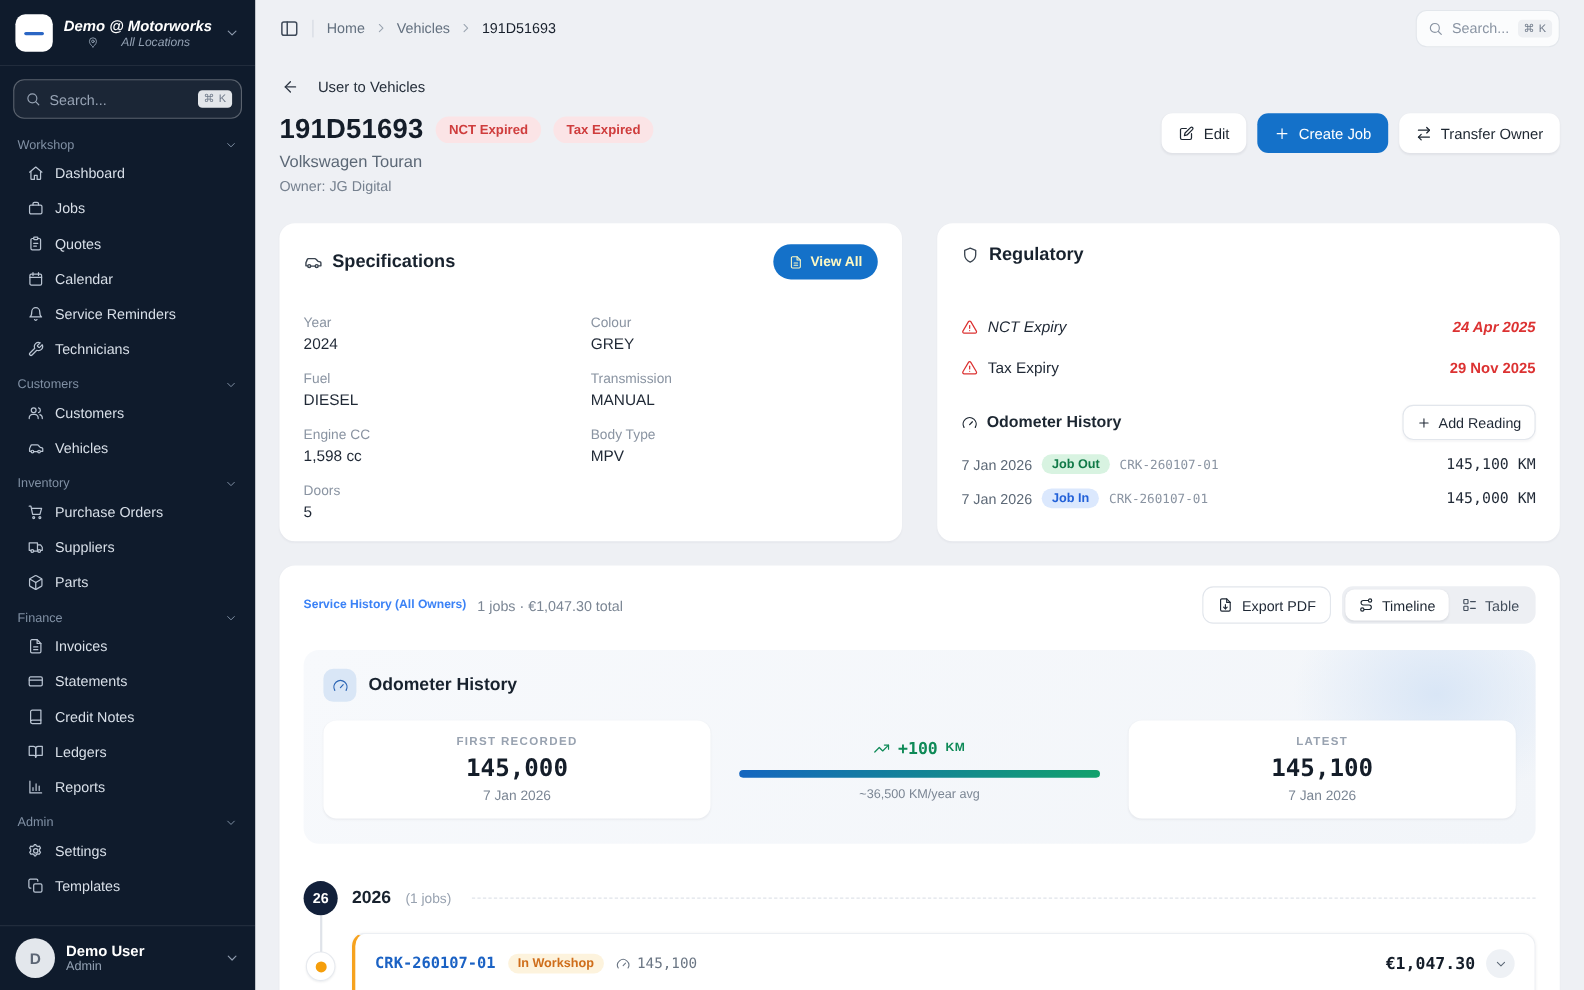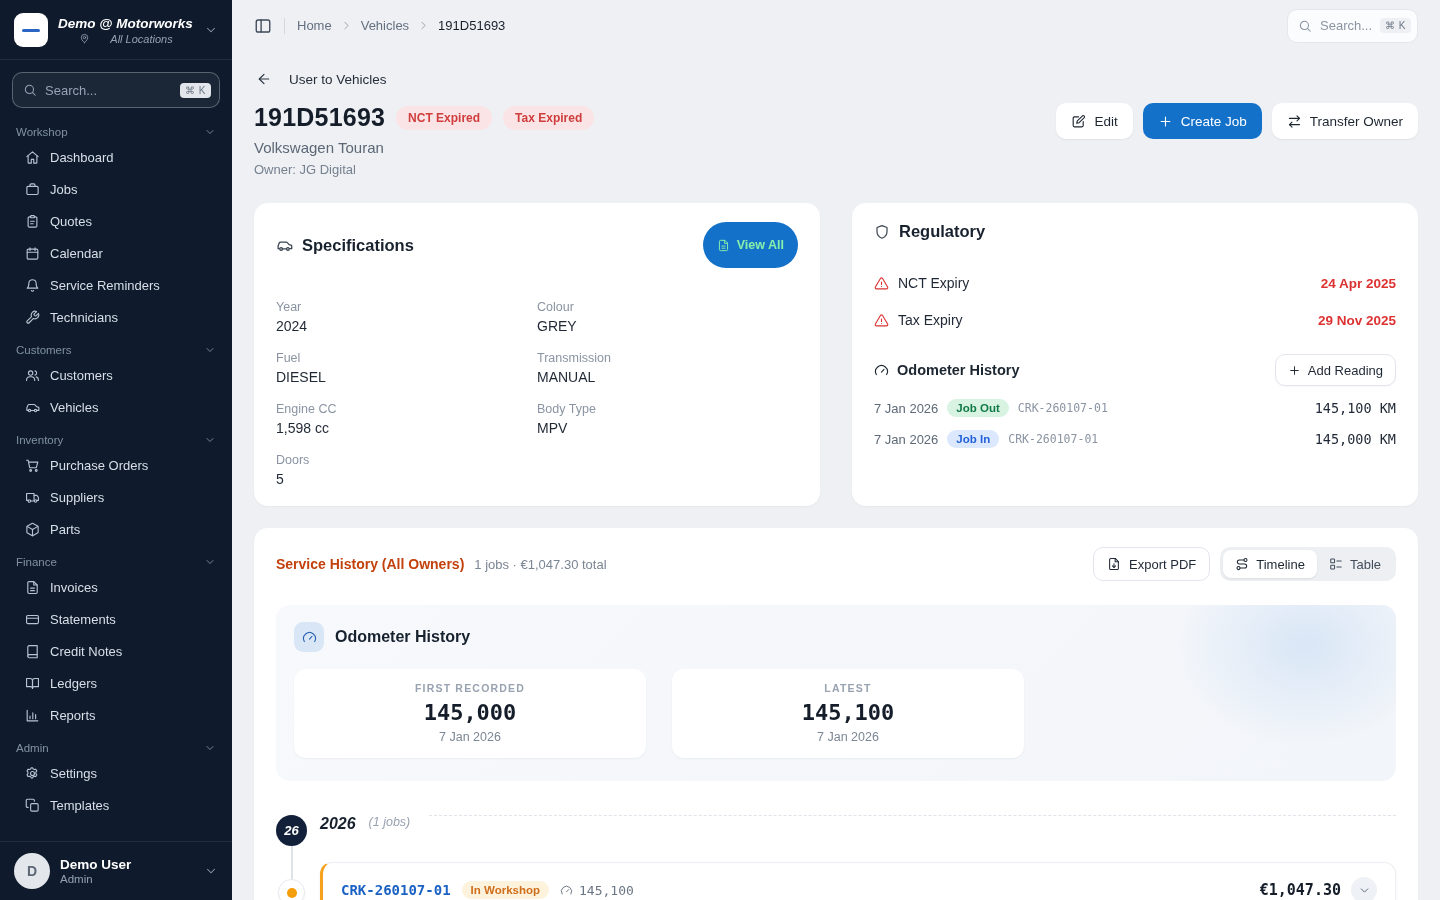--- a/index.html
+++ b/index.html
@@ -59,21 +59,21 @@
   .ph-actions { display:flex; gap:10px; }
   .btn { display:flex; align-items:center; gap:8px; height:36px; padding:0 15px; border-radius:10px; font-size:13.5px; cursor:pointer; white-space:nowrap; }
   .btn-white { background:#fff; color:#1d2631; font-weight:500; box-shadow:0 1px 2px rgba(16,24,40,.06); }
   .btn-blue { background:#1471c9; color:#fff; font-weight:500; }
 
   .cards-row { display:flex; gap:32px; margin-top:26px; }
   .card { background:#fff; border-radius:14px; padding:19px 22px; box-shadow:0 1px 2px rgba(16,24,40,.04); flex:1; min-width:0; }
   .card-head { display:flex; align-items:center; justify-content:space-between; }
   .card-title { display:flex; align-items:center; gap:9px; font-size:16.5px; font-weight:bold; color:#18222e; }
   .card-title .cico { color:#39434f; }
-  .btn-viewall { background:#1471c9; color:#86efac; border-radius:999px; height:46px; padding:0 14px; display:flex; align-items:center; gap:7px; font-size:12.5px; font-weight:600; cursor:pointer; }
+  .btn-viewall { background:#1471c9; color:#fef9c3; border-radius:999px; height:32px; padding:0 14px; display:flex; align-items:center; gap:7px; font-size:12.5px; font-weight:600; cursor:pointer; }
 
   .spec-grid { display:grid; grid-template-columns:1fr 1fr; row-gap:17px; margin-top:32px; }
   .spec-lab { font-size:12.5px; color:#8a94a2; }
   .spec-val { font-size:14px; color:#1f2835; margin-top:4px; }
   .spec-val.mono { font-size:13px; }
 
   .reg-row { display:flex; align-items:center; gap:9px; margin-top:21px; }
   .reg-row .warn { color:#dc3232; }
   .reg-lab { font-size:14px; font-weight:500; color:#1f2835; }
   .reg-val { margin-left:auto; font-size:13.5px; font-weight:bold; color:#dc3232; }
@@ -83,21 +83,21 @@
   .odo-row { display:flex; align-items:center; gap:9px; margin-top:13px; font-size:13px; }
   .odo-date { color:#5d6977; }
   .badge { font-size:11.5px; font-weight:600; border-radius:999px; padding:3px 9px; white-space:nowrap; }
   .b-green { background:#d8f3e1; color:#117a48; }
   .b-blue  { background:#dbe8fd; color:#2361d8; }
   .odo-ref { font-size:11.5px; color:#8a94a2; }
   .odo-val { margin-left:auto; font-size:13.5px; color:#1f2835; }
 
   .svc-card { margin-top:22px; background:#fff; border-radius:14px; padding:19px 22px; box-shadow:0 1px 2px rgba(16,24,40,.04); height:600px; }
   .svc-head { display:flex; align-items:center; }
-  .svc-title { font-size:14px; font-weight:bold; color:#c2410c; }
+  .svc-title { font-size:11px; font-weight:bold; color:#3b82f6; }
   .svc-sum { font-size:13px; color:#7b8694; margin-left:10px; }
   .svc-actions { margin-left:auto; display:flex; align-items:center; gap:10px; }
   .btn-export { height:34px; background:#fff; border:1px solid #e2e6ec; border-radius:10px; display:flex; align-items:center; gap:8px; padding:0 13px; font-size:13px; font-weight:500; color:#1f2835; cursor:pointer; }
   .seg { background:#edeff3; border-radius:10px; padding:3px; display:flex; }
   .seg-btn { display:flex; align-items:center; gap:7px; height:28px; padding:0 12px; border-radius:8px; font-size:13px; font-weight:500; color:#434e5c; cursor:pointer; }
   .seg-btn.active { background:#fff; color:#1c2631; box-shadow:0 1px 2px rgba(16,24,40,.08); }
 
   .odo-panel { margin-top:24px; border-radius:14px; background:linear-gradient(135deg,#f7f9fc 0%,#f2f5f9 100%); position:relative; overflow:hidden; padding:17px 18px 23px; }
   .odo-glow { position:absolute; top:-60px; right:-40px; width:260px; height:200px; background:radial-gradient(closest-side,#d9e6f6,rgba(217,230,246,0)); pointer-events:none; }
   .op-head { display:flex; align-items:center; gap:11px; position:relative; }
@@ -110,21 +110,21 @@
   .stat-date { font-size:12.5px; color:#7b8694; margin-top:5px; }
   .delta { flex:1; text-align:center; }
   .delta-top { display:flex; align-items:center; justify-content:center; gap:7px; color:#0e8a57; }
   .delta-val { font-size:15px; font-weight:bold; }
   .delta-unit { font-size:11px; font-weight:bold; letter-spacing:.5px; }
   .delta-bar { height:7px; border-radius:999px; background:linear-gradient(90deg,#1566c0,#12a16c); margin:11px 0 9px; }
   .delta-avg { font-size:11.5px; color:#7b8694; }
 
   .timeline { margin-top:34px; position:relative; }
   .tl-connector { position:absolute; left:15px; top:31px; width:1.5px; height:36px; background:#dfe3e9; }
-  .tl-year-row { display:flex; gap:13px; position:relative;font-style:italic; }
+  .tl-year-row { display:flex; align-items:center; gap:13px; position:relative; }
   .year-badge { width:31px; height:31px; border-radius:50%; background:#12203a; color:#fff; font-size:13px; font-weight:bold; display:flex; align-items:center; justify-content:center; flex-shrink:0; }
   .year-lab { font-size:16px; font-weight:bold; color:#18222e; }
   .year-count { font-size:12.5px; color:#98a2b0; }
   .year-line { flex:1; border-top:1.5px dashed #e0e4ea; margin-left:6px; }
   .tl-job-row { display:flex; margin-top:16px; position:relative; }
   .dot-col { width:31px; flex-shrink:0; display:flex; justify-content:center; }
   .dot-ring { width:27px; height:27px; margin-top:17px; border-radius:50%; background:#fff; border:1px solid #e7eaef; box-shadow:0 1px 2px rgba(16,24,40,.07); display:flex; align-items:center; justify-content:center; }
   .dot { width:10px; height:10px; border-radius:50%; background:#f59e0b; }
   .job-card { flex:1; margin-left:13px; background:#fff; border:1px solid #eceff3; border-left:3px solid #f6a21e; border-radius:12px; padding:14px 18px 16px; box-shadow:0 1px 3px rgba(16,24,40,.06); cursor:pointer; }
   .job-top { display:flex; align-items:center; gap:11px; }
@@ -558,21 +558,21 @@
         <div class="card-head">
           <div class="card-title">
             <span class="cico">
                 <svg class="ic" width="16" height="16" viewBox="0 0 24 24">
                   <path d="M12 2.5 4.5 5.3v6.2c0 5.2 3.4 8.2 7.5 9.9 4.1-1.7 7.5-4.7 7.5-9.9V5.3z"></path>
                 </svg>
               </span>
             <span>Regulatory</span>
           </div>
         </div>
-        <div class="reg-row" style="margin-top:34px;">
+        <div class="reg-row" style="margin-top:48px;font-style:italic;">
           <span class="warn">
               <svg class="ic" width="15" height="15" viewBox="0 0 24 24">
                 <path d="M10.3 3.9 2.2 17.6a2 2 0 0 0 1.7 3h16.2a2 2 0 0 0 1.7-3L13.7 3.9a2 2 0 0 0-3.4 0z"></path>
                 <path d="M12 9.5v4"></path>
                 <path d="M12 16.8h.01"></path>
               </svg>
             </span>
           <span class="reg-lab">NCT Expiry</span>
           <span class="reg-val">24 Apr 2025</span>
         </div>
@@ -671,20 +671,34 @@
                 <path d="M3.8 18.5a9.5 9.5 0 1 1 16.4 0"></path>
               </svg>
             </div>
           <div class="op-title">Odometer History</div>
         </div>
         <div class="op-row">
           <div class="stat">
             <div class="stat-lab">FIRST RECORDED</div>
             <div class="stat-val mono">145,000</div>
             <div class="stat-date">7 Jan 2026</div>
+          </div>
+          <div class="delta">
+            <div class="delta-top">
+              <span>
+                  <svg class="ic" width="15" height="15" viewBox="0 0 24 24">
+                    <path d="m22 7-8.5 8.5-5-5L2 17"></path>
+                    <path d="M16 7h6v6"></path>
+                  </svg>
+                </span>
+              <span class="delta-val mono">+100</span>
+              <span class="delta-unit">KM</span>
+            </div>
+            <div class="delta-bar"></div>
+            <div class="delta-avg">~36,500 KM/year avg</div>
           </div>
           <div class="stat">
             <div class="stat-lab">LATEST</div>
             <div class="stat-val mono">145,100</div>
             <div class="stat-date">7 Jan 2026</div>
           </div>
         </div>
       </div>
 
       <div class="timeline">

